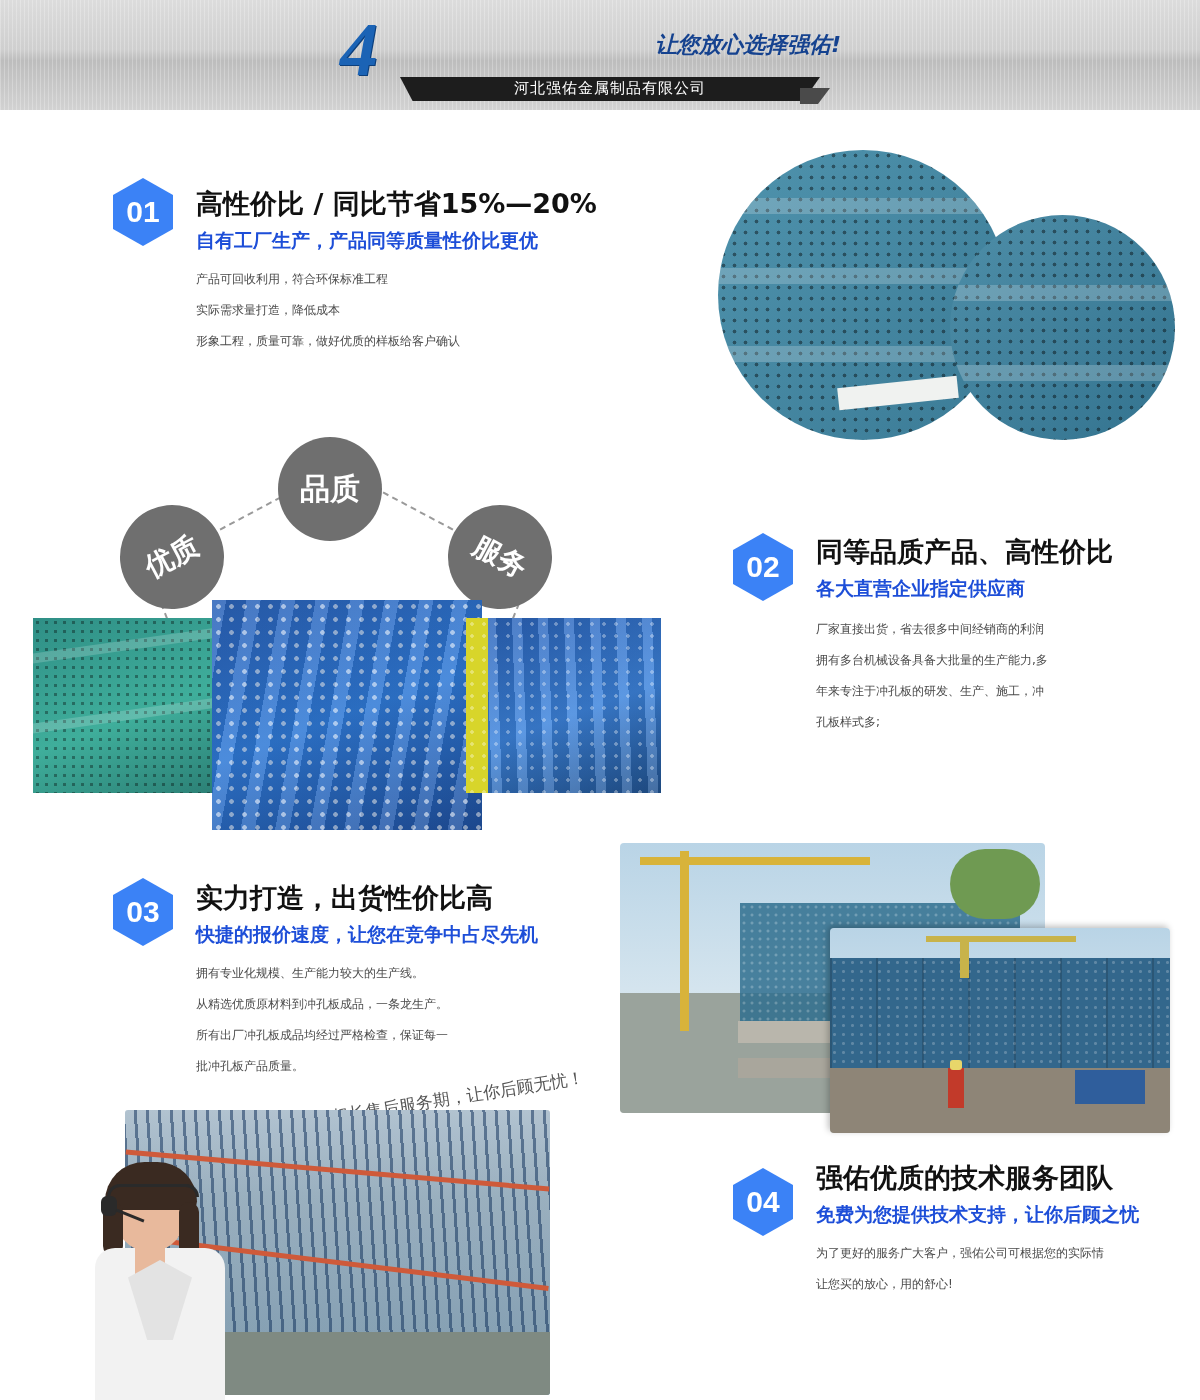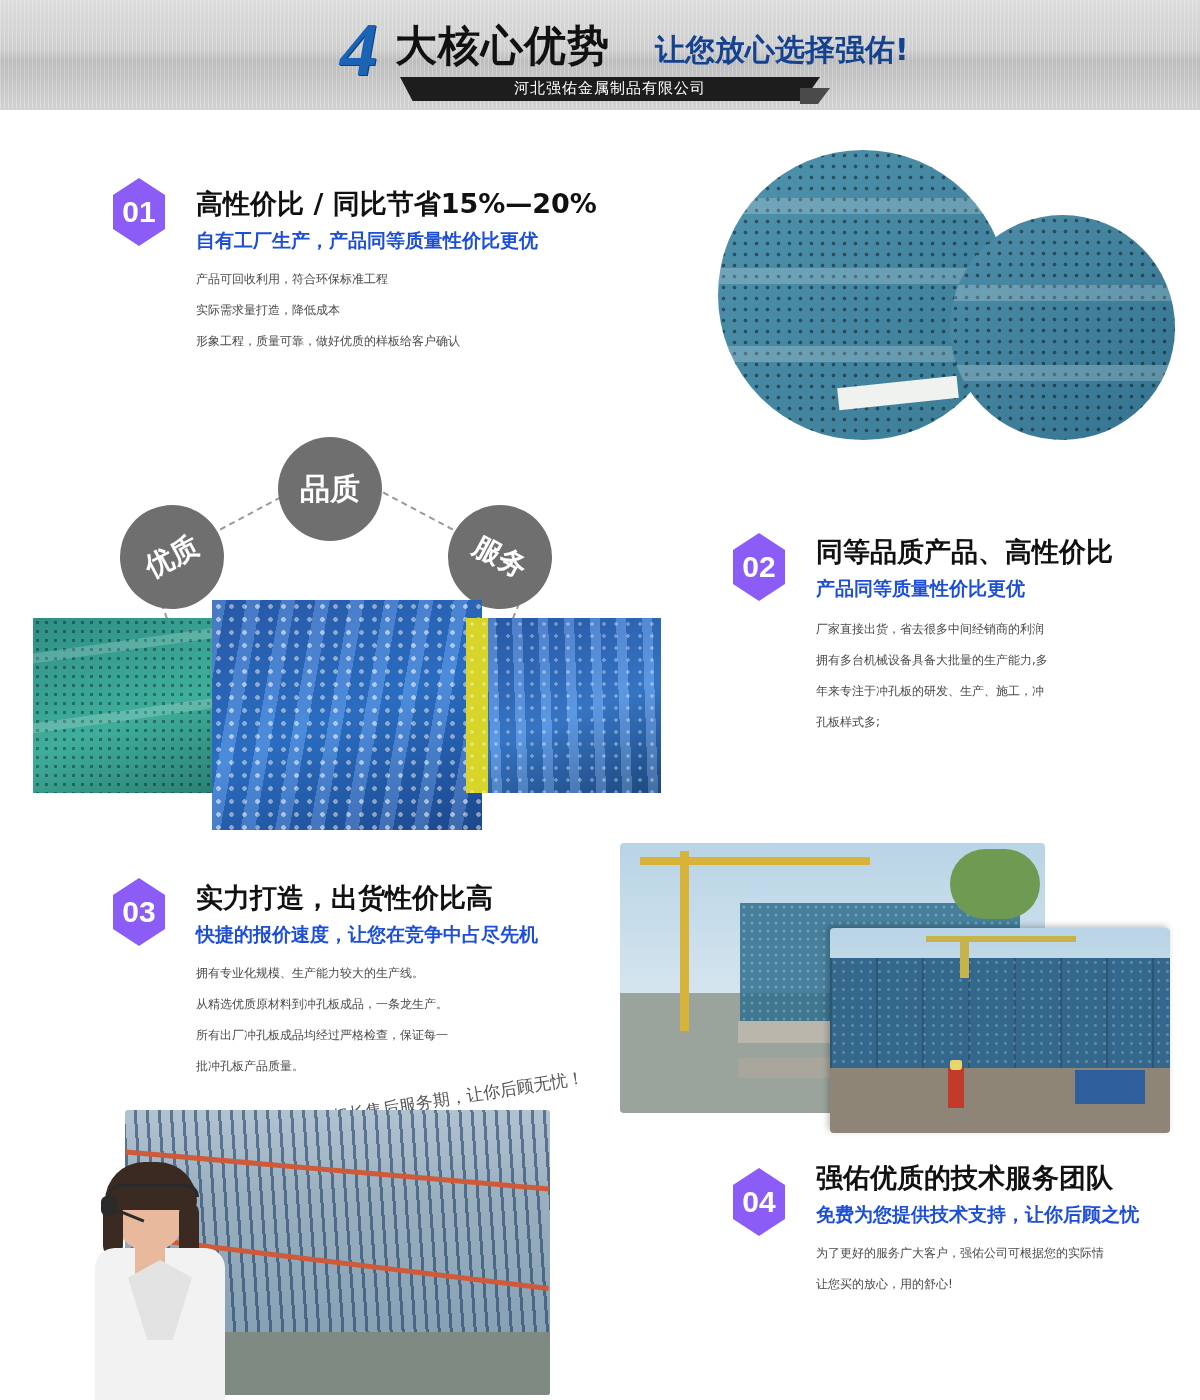--- a/index.html
+++ b/index.html
@@ -31,42 +31,43 @@
     letter-spacing:-2px;
   }
   .head-main{
     position:absolute;left:395px;top:18px;
     font-size:42px;font-weight:bold;color:#111;
     font-family:"DejaVu Sans","Liberation Sans",sans-serif;
     letter-spacing:1px;
   }
   .head-sub{
     position:absolute;left:655px;top:30px;
-    font-size:30px;font-weight:bold;color:#15428f;
-    font-family:"DejaVu Sans","Liberation Sans",sans-serif;
+    font-size:22px;font-weight:bold;color:#15428f;
+    font-family:"DejaVu Sans","Liberation Sans",sans-serif;
+    font-style:italic;
   }
   .ribbon{
     position:absolute;left:400px;top:77px;width:420px;height:24px;
     background:#1d1d1d;
     clip-path:polygon(0 0,100% 0,96% 100%,3% 100%);
   }
   .ribbon-text{
     position:absolute;left:400px;top:79px;width:420px;
     text-align:center;color:#fff;font-size:15px;letter-spacing:1px;
     font-family:"DejaVu Sans","Liberation Sans",sans-serif;
   }
   .ribbon-tail{
     position:absolute;left:800px;top:88px;width:30px;height:16px;background:#4a4a4a;
     clip-path:polygon(0 0,100% 0,60% 100%,0 100%);
   }
 
   
   .hexnum{
-    position:absolute;width:52px;height:68px;
-    background:#8b5cf6;
+    position:absolute;width:60px;height:68px;
+    background:#3b82f6;
     clip-path:polygon(50% 0,100% 25%,100% 75%,50% 100%,0 75%,0 25%);
     color:#fff;font-size:30px;font-weight:bold;
     display:flex;align-items:center;justify-content:center;
     font-family:"Liberation Sans",sans-serif;
   }
   .ttl{
     position:absolute;font-size:27px;font-weight:bold;color:#111;
     font-family:"DejaVu Sans","Liberation Sans",sans-serif;white-space:nowrap;text-align:right;
   }
   .sub{
@@ -111,21 +112,20 @@
     font-size:17px;color:#555;font-family:"DejaVu Serif","Liberation Serif",serif;
     transform:rotate(-9deg);white-space:nowrap;
   }
 </style>
 </head>
 <body>
 
 <div class="header">
   <div class="head-inner">
     <div class="big4">4</div>
-    <div class="head-main">大核心优势</div>
     <div class="head-sub">让您放心选择强佑!</div>
     <div class="ribbon"></div>
     <div class="ribbon-tail"></div>
     <div class="ribbon-text">河北强佑金属制品有限公司</div>
   </div>
 </div>
 
 <div class="hexnum" style="left:113px;top:178px;">01</div>
 <div class="ttl" style="left:196px;top:186px;">高性价比 / 同比节省15%—20%</div>
 <div class="sub" style="left:196px;top:228px;">自有工厂生产，产品同等质量性价比更优</div>
@@ -169,21 +169,21 @@
 </div>
 
 <div class="photo" style="left:466px;top:618px;width:195px;height:175px;background:linear-gradient(160deg,#2a62b8,#3d84dd 55%,#21528f);">
   <div style="position:absolute;left:0;top:0;width:100%;height:100%;background:repeating-linear-gradient(88deg,rgba(255,255,255,.16) 0px,rgba(255,255,255,.16) 10px,rgba(0,0,0,.12) 10px,rgba(0,0,0,.12) 26px);"></div>
   <div style="position:absolute;left:0;top:0;width:22px;height:100%;background:#d8d52a;"></div>
   <div class="perf" style="background-image:radial-gradient(circle, rgba(255,255,255,.35) 1.5px, rgba(0,0,0,0) 2.1px);background-size:12px 12px;"></div>
 </div>
 
 <div class="hexnum" style="left:733px;top:533px;">02</div>
 <div class="ttl" style="left:816px;top:534px;">同等品质产品、高性价比</div>
-<div class="sub" style="left:816px;top:576px;">产品同等质量性价比更优</div>
+<div class="sub" style="left:816px;top:576px;">各大直营企业指定供应商</div>
 <div class="body-txt" style="left:816px;top:614px;">
   <div>厂家直接出货，省去很多中间经销商的利润</div>
   <div>拥有多台机械设备具备大批量的生产能力,多</div>
   <div>年来专注于冲孔板的研发、生产、施工，冲</div>
   <div>孔板样式多;</div>
 </div>
 
 <div class="hexnum" style="left:113px;top:878px;">03</div>
 <div class="ttl" style="left:196px;top:880px;">实力打造，出货性价比高</div>
 <div class="sub" style="left:196px;top:922px;">快捷的报价速度，让您在竞争中占尽先机</div>

